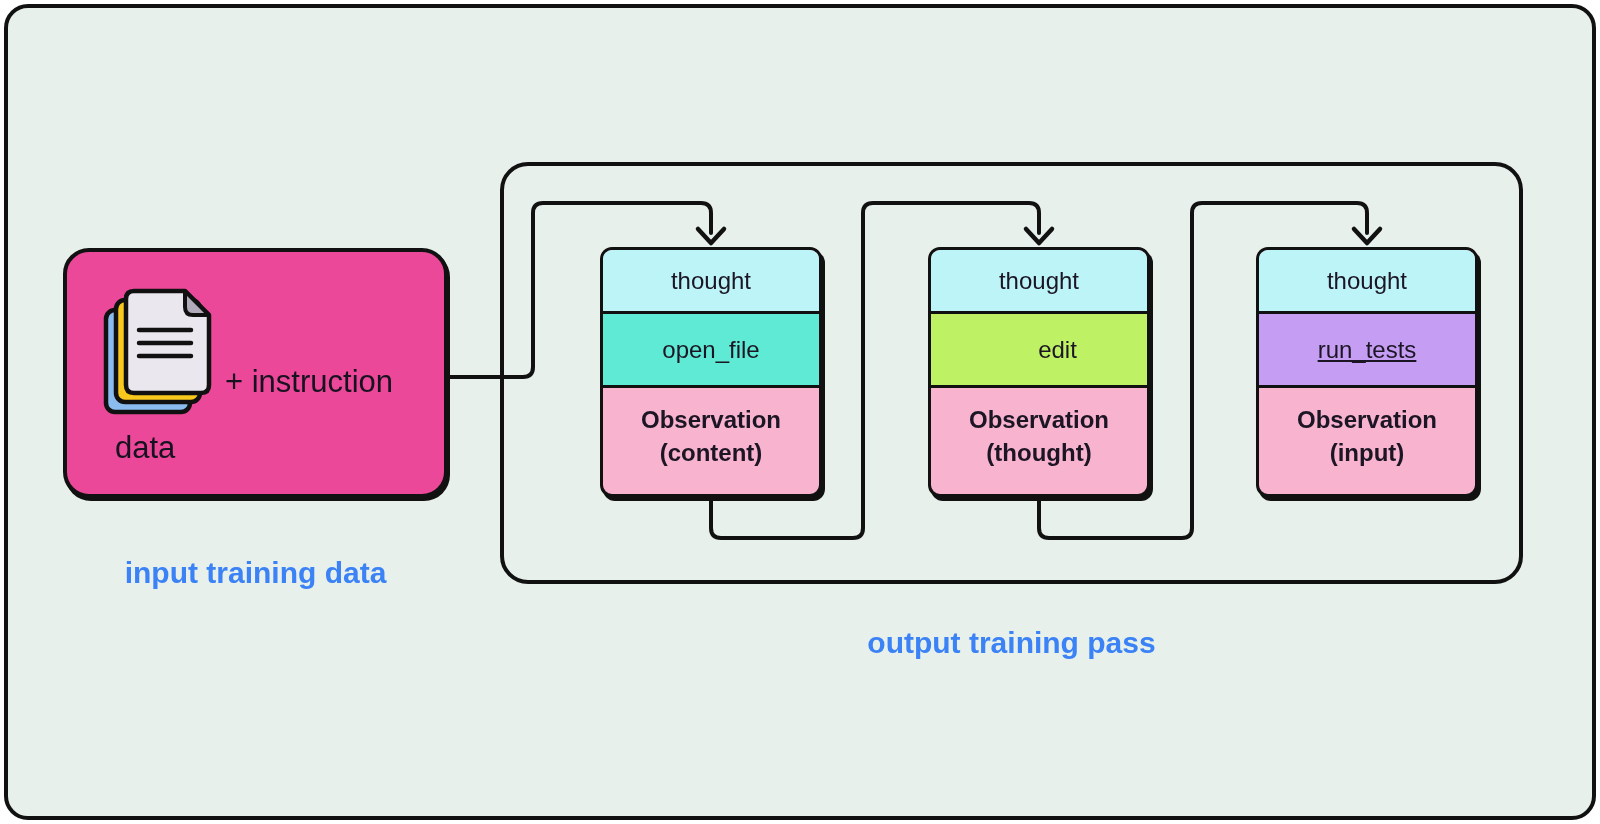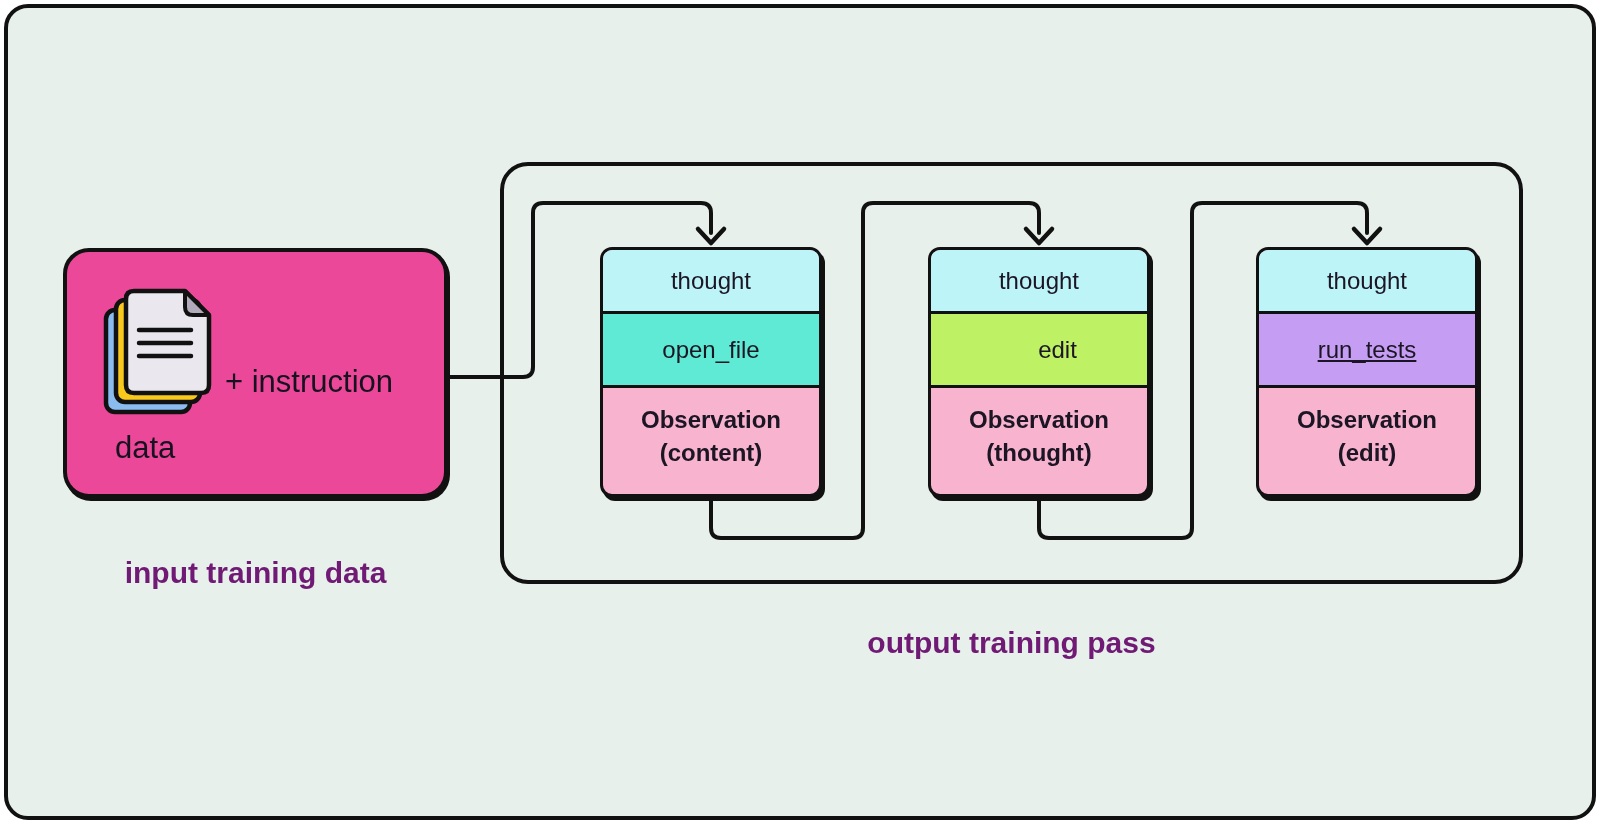--- a/index.html
+++ b/index.html
@@ -23,21 +23,21 @@
   .instruction-label{
     position:absolute;left:158px;top:106px;width:228px;height:46px;
     display:flex;align-items:center;font-size:31px;line-height:1;
     white-space:nowrap;
   }
   .code-label{
     position:absolute;left:48px;top:180px;font-size:31px;line-height:1;
   }
   .caption{
     position:absolute;font-size:30px;font-weight:700;text-align:center;
-    color:#701a75;white-space:nowrap;
+    color:#3b82f6;white-space:nowrap;
   }
   .caption.input{left:63px;top:556px;width:385px;}
   .caption.output{left:500px;top:626px;width:1023px;}
   
   .output-container{
     position:absolute;left:500px;top:162px;width:1023px;height:422px;
     box-sizing:border-box;border:4px solid #111111;border-radius:28px;
     background:transparent;
   }
   .wires{position:absolute;left:0;top:0;width:1600px;height:824px;pointer-events:none;}
@@ -126,19 +126,19 @@
 
   <div class="step-box s2">
     <div class="row thought" style="background-color: rgb(189, 244, 248);">
       <span>thought</span>
     </div>
     <div class="row action" style="background-color: rgb(197, 157, 243); text-decoration: underline;">
       <span>run_tests</span>
     </div>
     <div class="row obs" style="background-color: rgb(248, 179, 207);">
       <span>Observation</span>
-      <span>(edit)</span>
+      <span>(input)</span>
     </div>
   </div>
 
   <div class="caption output">output training pass</div>
 
 </div>
 
 </body></html>

